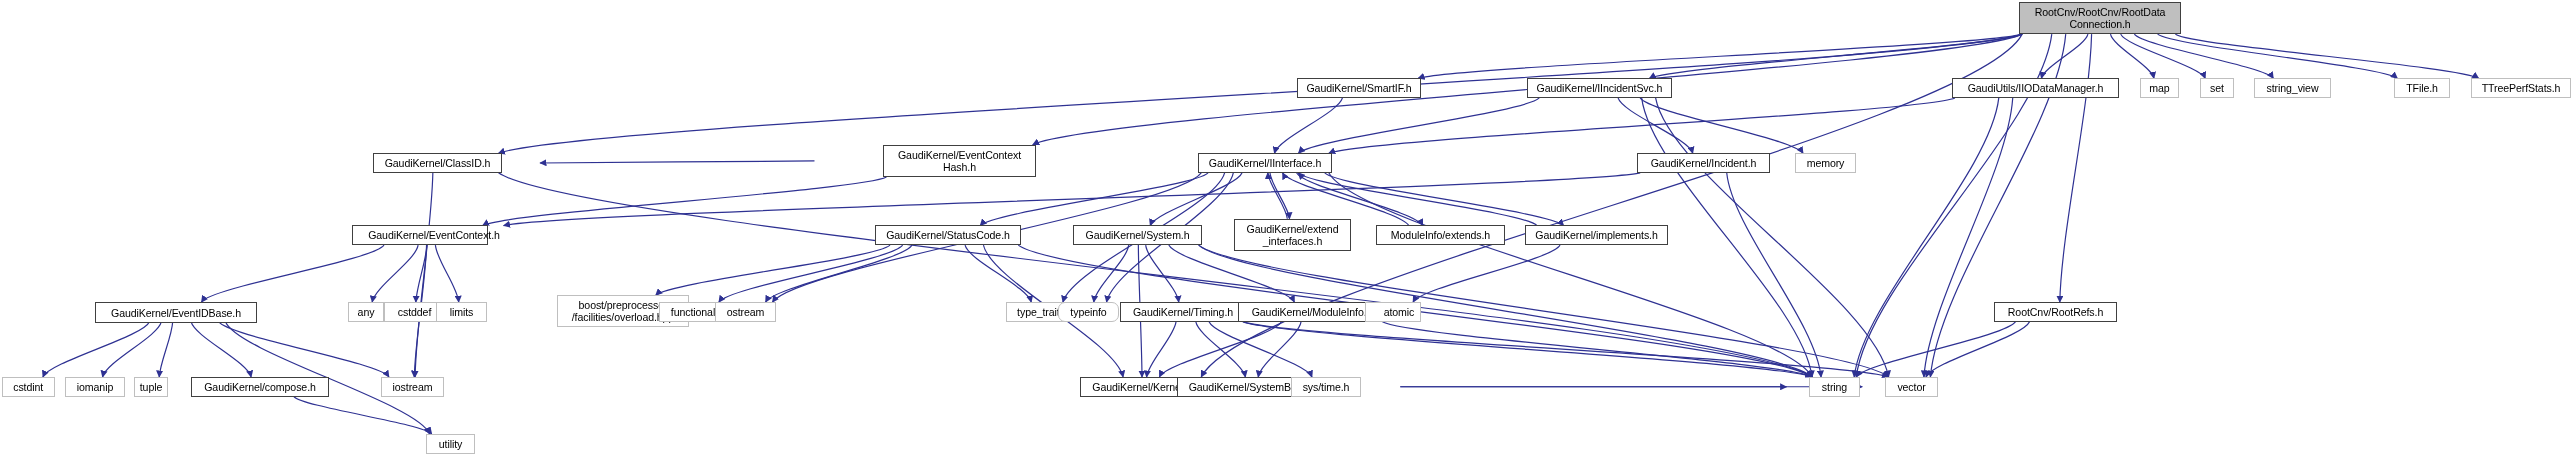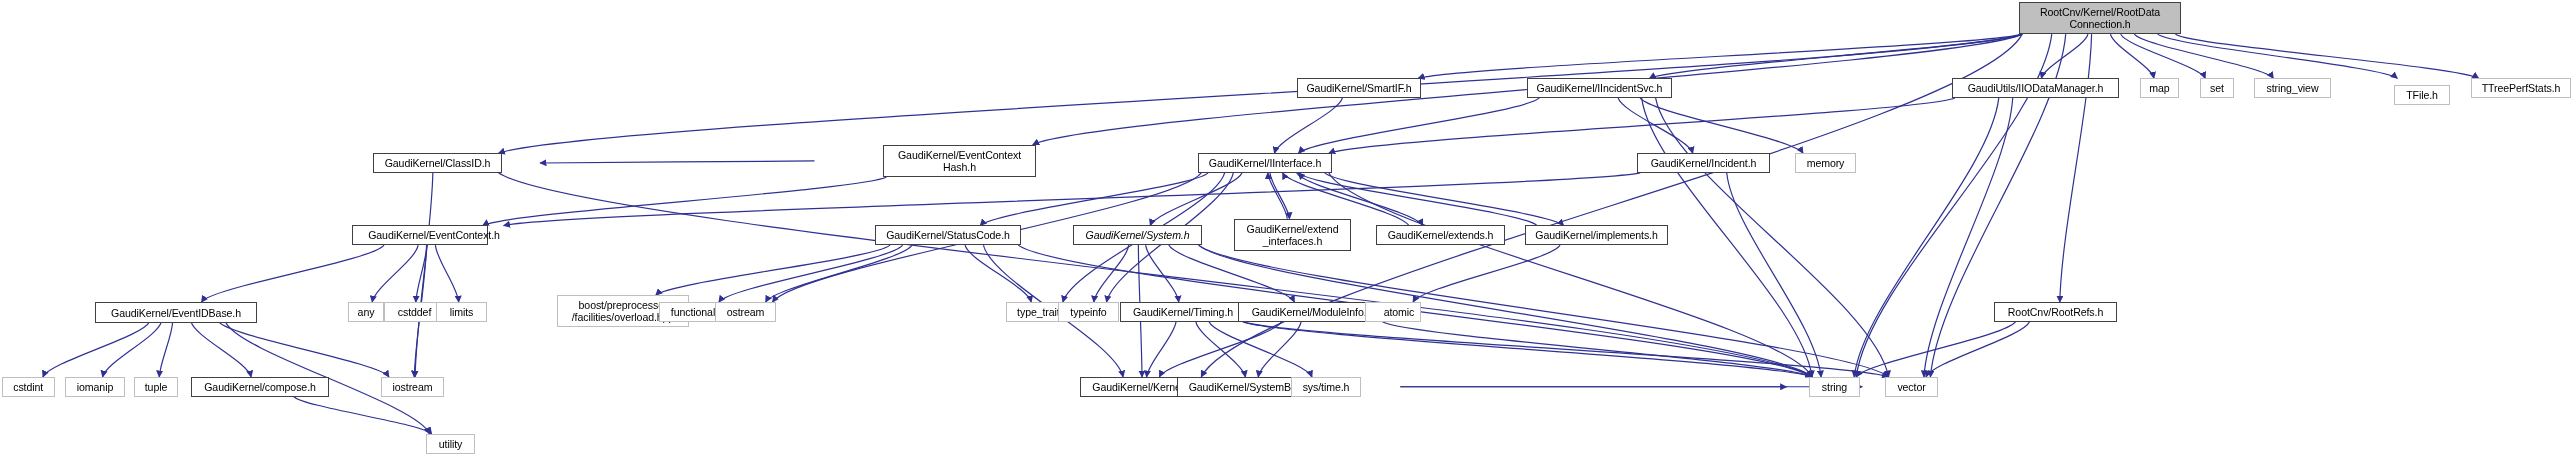--- a/index.html
+++ b/index.html
@@ -121,60 +121,60 @@
         <path d="M 1625.0,378.0 C 1655.3,395.9 2099.7,425.1 2130.0,443.0" marker-end="url(#arrow)"></path>
         <path d="M 1646.0,454.5 C 1673.2,454.5 2072.8,454.5 2100.0,454.5" marker-end="url(#arrow)"></path>
         <path d="M 1646.0,454.5 C 1678.6,454.5 2156.4,454.5 2189.0,454.5" marker-end="url(#arrow)"></path>
         <path d="M 1461.0,378.0 C 1501.1,395.9 2089.9,425.1 2130.0,443.0" marker-end="url(#arrow)"></path>
         <path d="M 1461.0,378.0 C 1506.5,395.9 2174.5,425.1 2220.0,443.0" marker-end="url(#arrow)"></path>
         <path d="M 2369.2,378.0 C 2358.0,395.9 2193.2,425.1 2182.0,443.0" marker-end="url(#arrow)"></path>
         <path d="M 2385.6,378.0 C 2378.3,395.9 2271.2,425.1 2263.9,443.0" marker-end="url(#arrow)"></path>
       </g>
   </svg>
   <div id="nodes">
-      <div class="node root" style="left: 2019px; top: 1.7px; width: 162px; height: 32px;">RootCnv/Kernel/RootData
+      <div class="node root" style="left: 2019px; top: 1.7px; width: 162px; height: 32px;">RootCnv/RootCnv/RootData
 Connection.h</div>
       <div class="node pkg" style="left: 1297px; top: 78px; width: 124px; height: 19.6px;">GaudiKernel/SmartIF.h</div>
       <div class="node pkg" style="left: 1527px; top: 78px; width: 145px; height: 19.6px;">GaudiKernel/IIncidentSvc.h</div>
       <div class="node pkg" style="left: 1952px; top: 78px; width: 167px; height: 19.6px;">GaudiUtils/IIODataManager.h</div>
       <div class="node lib" style="left: 2140px; top: 78px; width: 39px; height: 19.6px;">map</div>
       <div class="node lib" style="left: 2200px; top: 78px; width: 34px; height: 19.6px;">set</div>
       <div class="node lib" style="left: 2254px; top: 78px; width: 77px; height: 19.6px;">string_view</div>
-      <div class="node lib" style="left: 2394px; top: 78px; width: 56px; height: 19.6px; margin-top: 7px;">TFile.h</div>
+      <div class="node lib" style="left: 2394px; top: 78px; width: 56px; height: 19.6px;">TFile.h</div>
       <div class="node lib" style="left: 2471px; top: 78px; width: 100px; height: 19.6px;">TTreePerfStats.h</div>
       <div class="node pkg" style="left: 373px; top: 153px; width: 129px; height: 19.6px;">GaudiKernel/ClassID.h</div>
       <div class="node pkg" style="left: 883px; top: 145px; width: 153px; height: 32px;">GaudiKernel/EventContext
 Hash.h</div>
       <div class="node pkg" style="left: 1198px; top: 153px; width: 134px; height: 19.6px;">GaudiKernel/IInterface.h</div>
       <div class="node pkg" style="left: 1637px; top: 153px; width: 133px; height: 19.6px;">GaudiKernel/Incident.h</div>
       <div class="node lib" style="left: 1795px; top: 153px; width: 61px; height: 19.6px;">memory</div>
       <div class="node pkg" style="left: 352px; top: 225px; width: 136px; height: 19.6px; padding-left: 28px;">GaudiKernel/EventContext.h</div>
       <div class="node pkg" style="left: 875px; top: 225px; width: 146px; height: 19.6px; text-align: right;">GaudiKernel/StatusCode.h</div>
-      <div class="node pkg" style="left: 1073px; top: 225px; width: 129px; height: 19.6px; font-style: italic;">GaudiKernel/System.h</div>
+      <div class="node pkg" style="left: 1073px; top: 225px; width: 129px; height: 19.6px;">GaudiKernel/System.h</div>
       <div class="node pkg" style="left: 1234px; top: 219px; width: 117px; height: 32px;">GaudiKernel/extend
 _interfaces.h</div>
-      <div class="node pkg" style="left: 1376px; top: 225px; width: 129px; height: 19.6px;">GaudiKernel/extends.h</div>
+      <div class="node pkg" style="left: 1376px; top: 225px; width: 129px; height: 19.6px;">ModuleInfo/extends.h</div>
       <div class="node pkg" style="left: 1525px; top: 225px; width: 143px; height: 19.6px;">GaudiKernel/implements.h</div>
       <div class="node pkg" style="left: 95px; top: 302px; width: 162px; height: 21px;">GaudiKernel/EventIDBase.h</div>
       <div class="node lib" style="left: 348px; top: 302px; width: 36px; height: 19.6px;">any</div>
       <div class="node lib" style="left: 384px; top: 302px; width: 61px; height: 19.6px;">cstddef</div>
       <div class="node lib" style="left: 436px; top: 302px; width: 51px; height: 19.6px;">limits</div>
       <div class="node lib" style="left: 557px; top: 295px; width: 132px; height: 32px;">boost/preprocessor
 /facilities/overload.hpp</div>
       <div class="node lib" style="left: 659px; top: 302px; width: 68px; height: 19.6px;">functional</div>
       <div class="node lib" style="left: 715px; top: 302px; width: 61px; height: 19.6px;">ostream</div>
       <div class="node lib" style="left: 1006px; top: 302px; width: 70px; height: 19.6px;">type_traits</div>
-      <div class="node lib" style="left: 1058px; top: 302px; width: 61px; height: 19.6px;">typeinfo</div>
+      <div class="node lib" style="left: 1058px; top: 302px; width: 61px; height: 19.6px; border-radius: 7px;">typeinfo</div>
       <div class="node pkg" style="left: 1120px; top: 302px; width: 126px; height: 19.6px;">GaudiKernel/Timing.h</div>
       <div class="node pkg" style="left: 1238px; top: 302px; width: 148px; height: 19.6px;">GaudiKernel/ModuleInfo.h</div>
       <div class="node lib" style="left: 1365px; top: 302px; width: 56px; height: 19.6px; padding-left: 12px;">atomic</div>
       <div class="node pkg" style="left: 1994px; top: 302px; width: 123px; height: 19.6px;">RootCnv/RootRefs.h</div>
       <div class="node lib" style="left: 1.7px; top: 377px; width: 53px; height: 19.6px;">cstdint</div>
       <div class="node lib" style="left: 65px; top: 377px; width: 60px; height: 19.6px;">iomanip</div>
-      <div class="node lib" style="left: 134px; top: 377px; width: 44px; height: 19.6px;">tuple</div>
+      <div class="node lib" style="left: 134px; top: 377px; width: 34px; height: 19.6px;">tuple</div>
       <div class="node pkg" style="left: 191px; top: 377px; width: 138px; height: 19.6px;">GaudiKernel/compose.h</div>
       <div class="node lib" style="left: 381px; top: 377px; width: 63px; height: 19.6px;">iostream</div>
       <div class="node pkg" style="left: 1080px; top: 377px; width: 124px; height: 19.6px;">GaudiKernel/Kernel.h</div>
       <div class="node pkg" style="left: 1177px; top: 377px; width: 151px; height: 19.6px;">GaudiKernel/SystemBase.h</div>
       <div class="node lib" style="left: 1291px; top: 377px; width: 70px; height: 19.6px;">sys/time.h</div>
       <div class="node lib" style="left: 1809px; top: 377px; width: 51px; height: 19.6px;">string</div>
       <div class="node lib" style="left: 1885px; top: 377px; width: 53px; height: 19.6px;">vector</div>
       <div class="node lib" style="left: 426px; top: 434px; width: 49px; height: 19.6px;">utility</div>
     </div>
 </div>

